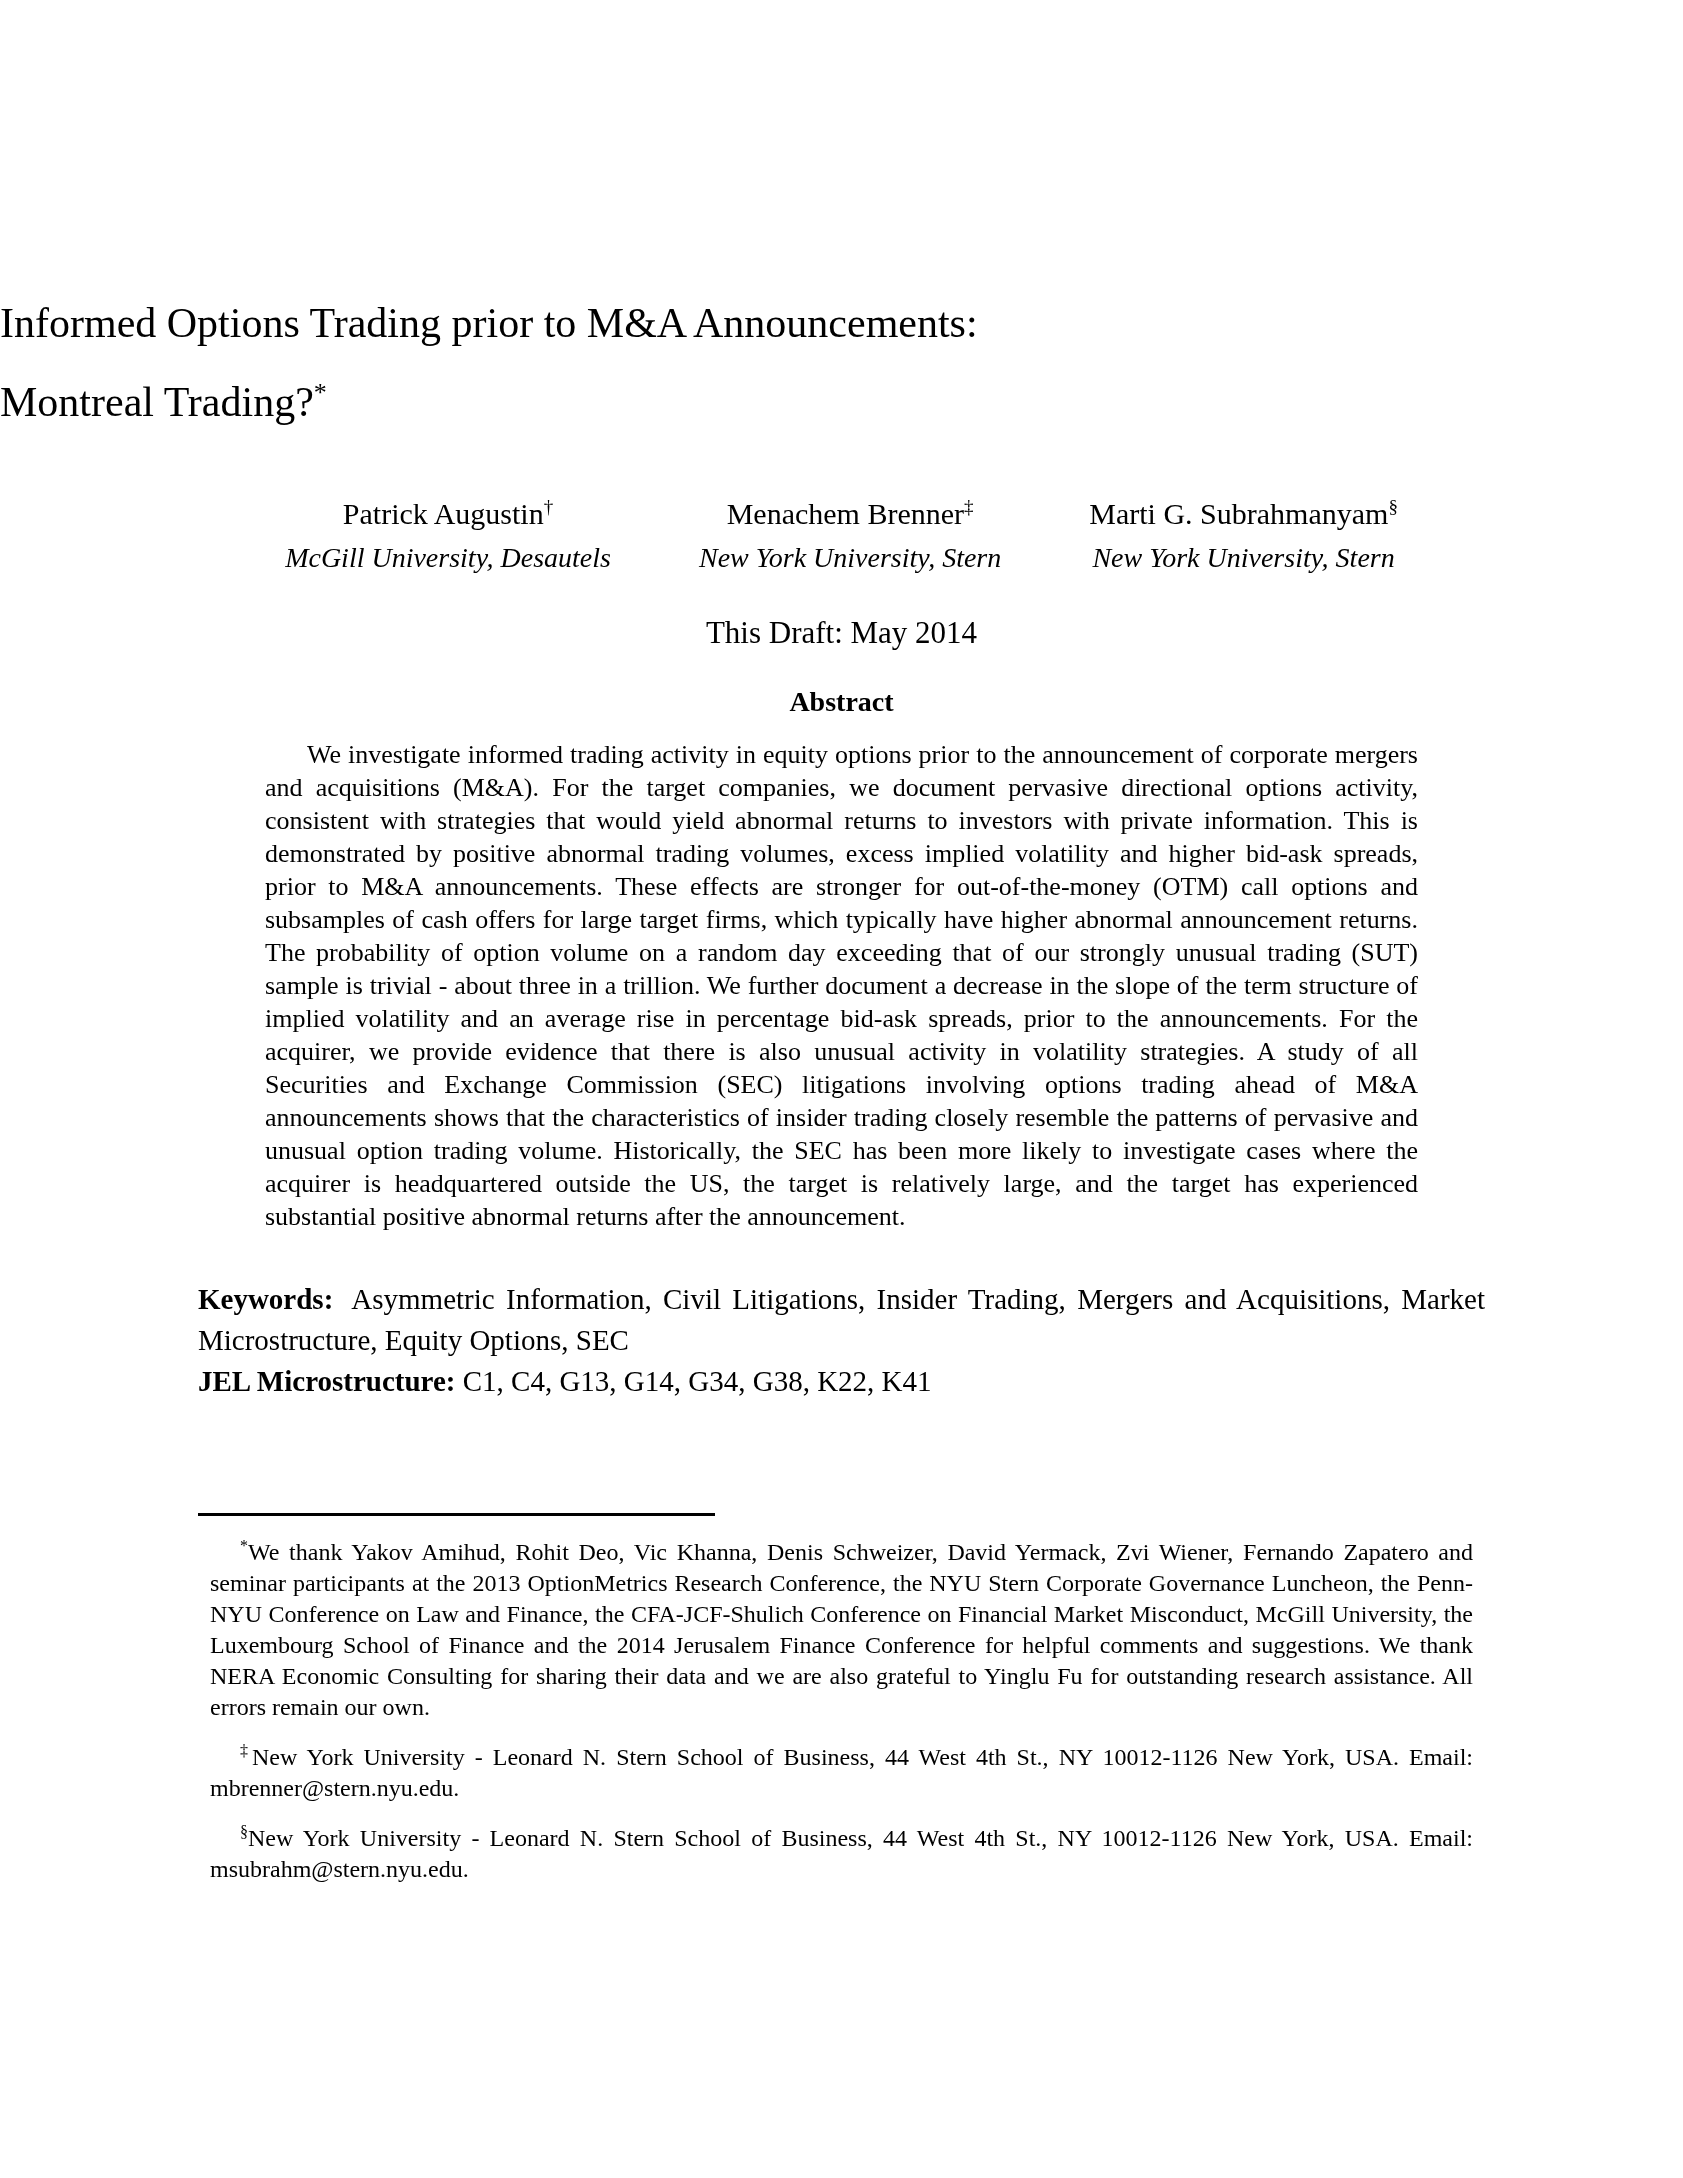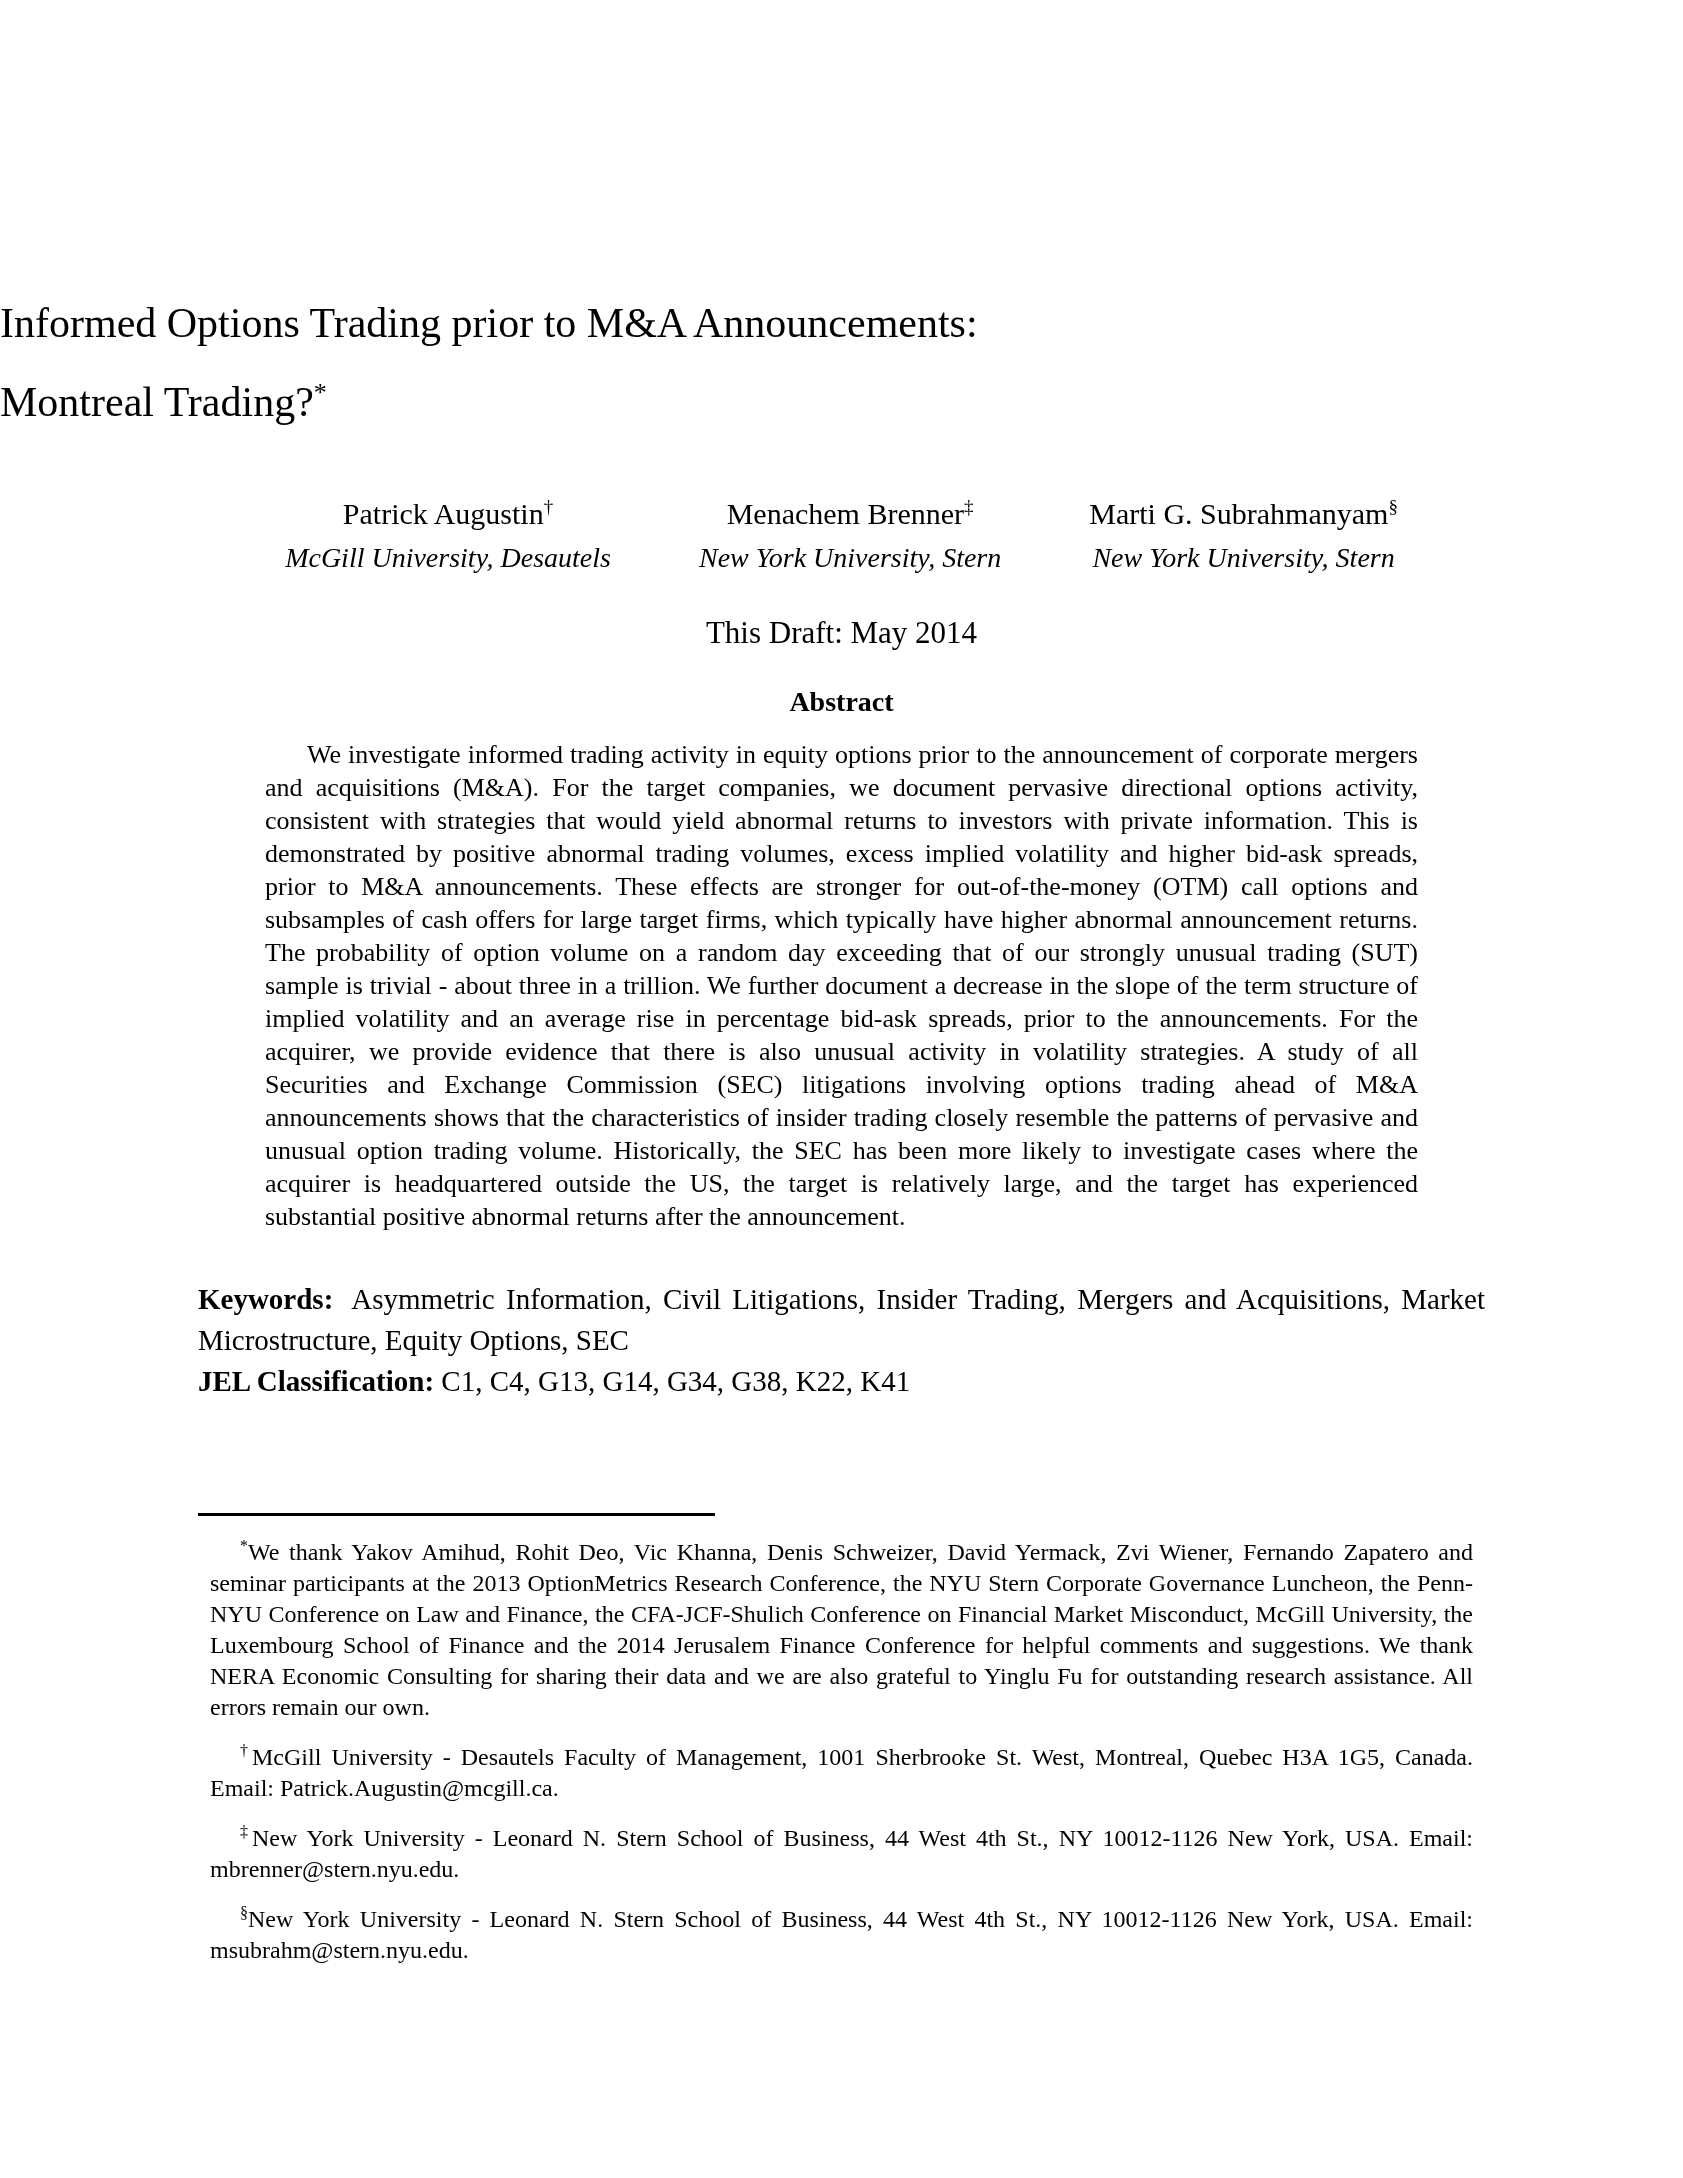--- a/index.html
+++ b/index.html
@@ -139,26 +139,25 @@
   <div class="draft-block">
     <div>This Draft: May 2014</div>
   </div>
 
   <div class="abstract-heading">Abstract</div>
 
   <p class="abstract-body">We investigate informed trading activity in equity options prior to the announcement of corporate mergers and acquisitions (M&amp;A). For the target companies, we document pervasive directional options activity, consistent with strategies that would yield abnormal returns to investors with private information. This is demonstrated by positive abnormal trading volumes, excess implied volatility and higher bid-ask spreads, prior to M&amp;A announcements. These effects are stronger for out-of-the-money (OTM) call options and subsamples of cash offers for large target firms, which typically have higher abnormal announcement returns. The probability of option volume on a random day exceeding that of our strongly unusual trading (SUT) sample is trivial - about three in a trillion. We further document a decrease in the slope of the term structure of implied volatility and an average rise in percentage bid-ask spreads, prior to the announcements. For the acquirer, we provide evidence that there is also unusual activity in volatility strategies. A study of all Securities and Exchange Commission (SEC) litigations involving options trading ahead of M&amp;A announcements shows that the characteristics of insider trading closely resemble the patterns of pervasive and unusual option trading volume. Historically, the SEC has been more likely to investigate cases where the acquirer is headquartered outside the US, the target is relatively large, and the target has experienced substantial positive abnormal returns after the announcement.</p>
 
   <div class="keywords-block">
     <div><span class="kw-label">Keywords:</span><span class="kw-spacer"></span><span>Asymmetric Information, Civil Litigations, Insider Trading, Mergers and Acquisitions, Market Microstructure, Equity Options, SEC</span></div>
-    <div><span class="kw-label">JEL Classification:</span> <span>C1, C4, G13, G14, G34, G38, K22, K41</span></div>
+    <div><span class="kw-label">JEL Microstructure:</span> <span>C1, C4, G13, G14, G34, G38, K22, K41</span></div>
   </div>
 
   <div class="footnote-rule"></div>
 
   <div class="footnotes">
     <p><sup>*</sup><span>We thank Yakov Amihud, Rohit Deo, Vic Khanna, Denis Schweizer, David Yermack, Zvi Wiener, Fernando Zapatero and seminar participants at the 2013 OptionMetrics Research Conference, the NYU Stern Corporate Governance Luncheon, the Penn-NYU Conference on Law and Finance, the CFA-JCF-Shulich Conference on Financial Market Misconduct, McGill University, the Luxembourg School of Finance and the 2014 Jerusalem Finance Conference for helpful comments and suggestions. We thank NERA Economic Consulting for sharing their data and we are also grateful to Yinglu Fu for outstanding research assistance. All errors remain our own.</span></p>
-    <p><sup>†</sup><span>McGill University - Desautels Faculty of Management, 1001 Sherbrooke St. West, Montreal, Quebec H3A 1G5, Canada. Email: Patrick.Augustin@mcgill.ca.</span></p>
     <p><sup>‡</sup><span>New York University - Leonard N. Stern School of Business, 44 West 4th St., NY 10012-1126 New York, USA. Email: mbrenner@stern.nyu.edu.</span></p>
     <p><sup>§</sup><span>New York University - Leonard N. Stern School of Business, 44 West 4th St., NY 10012-1126 New York, USA. Email: msubrahm@stern.nyu.edu.</span></p>
   </div>
 
 </div>
 
 
 </body></html>

